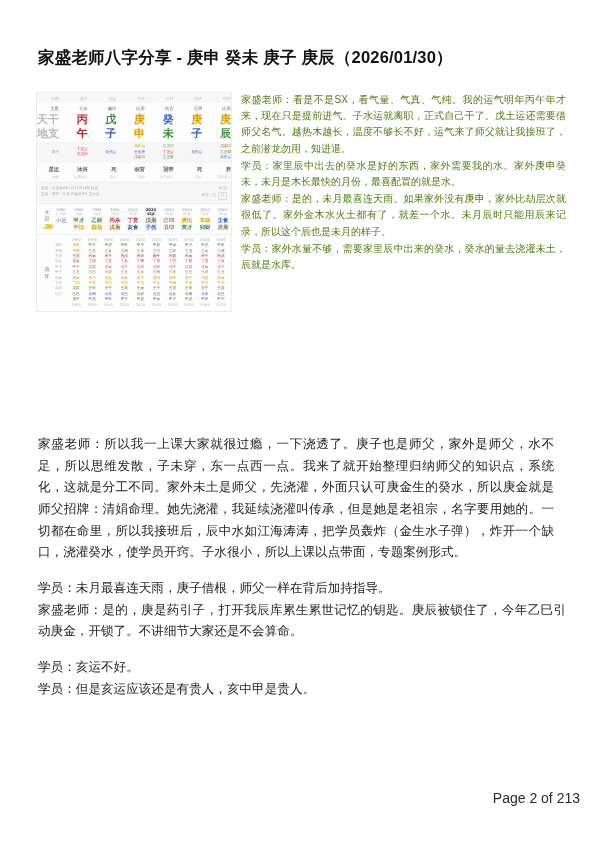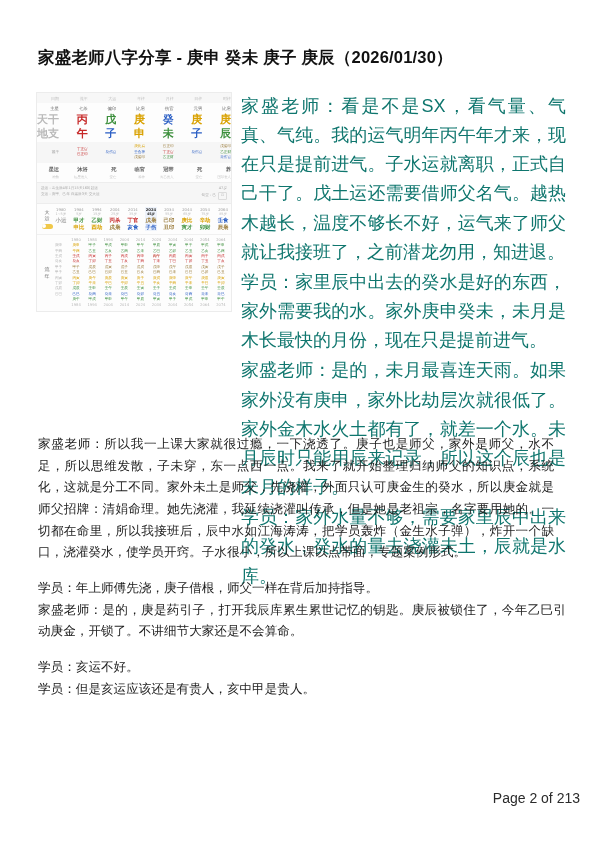--- a/index.html
+++ b/index.html
@@ -222,23 +222,23 @@
     text-align: center;
     white-space: nowrap;
   }
   .ln-head .cell { color: #b0b0b0; font-size: 3.7px; }
   .ln-foot .cell { color: #b8b8b8; font-size: 3.7px; }
   .ln-row .cell.hl { color: #c0392b; font-weight: bold; }
 
   
   .right-col {
     flex: 1;
-    font-size: 18px;
+    font-size: 10px;
     line-height: 1.62;
-    color: #0f766e;
+    color: #4d7c0f;
     text-align: justify;
   }
   .right-col p {
     margin: 0 0 1px 0;
   }
 
   
   .body-zone {
     position: absolute;
     left: 38px;
@@ -646,31 +646,31 @@
             <div class="cell">2064</div>
             <div class="cell">2074</div>
           </div>
         </div>
       </div>
 
     </div>
 
     <div class="right-col">
       <p>家盛老师：看是不是SX，看气量、气真、气纯。我的运气明年丙午年才来，现在只是提前进气。子水运就离职，正式自己干了。戊土运还需要借师父名气。越热木越长，温度不够长不好，运气来了师父就让我接班了，之前潜龙勿用，知进退。</p>
-      <p>学员：家里辰中出去的癸水是好的东西，家外需要我的水。家外庚申癸未，未月是木长最快的月份，现在只是提前进气。</p>
+      <p>学员：家里辰中出去的癸水是好的东西，家外需要我的水。家外庚申癸未，未月是木长最快的月份，最喜配置的就是水。</p>
       <p>家盛老师：是的，未月最喜连天雨。如果家外没有庚申，家外比劫层次就很低了。家外金木水火土都有了，就差一个水。未月辰时只能用辰来记录，所以这个辰也是未月的样子。</p>
       <p>学员：家外水量不够，需要家里辰中出来的癸水，癸水的量去浇灌未土，辰就是水库。</p>
     </div>
 
   </div>
 
   <div class="body-zone">
     <p>家盛老师：所以我一上课大家就很过瘾，一下浇透了。庚子也是师父，家外是师父，水不足，所以思维发散，子未穿，东一点西一点。我来了就开始整理归纳师父的知识点，系统化，这就是分工不同。家外未土是师父，先浇灌，外面只认可庚金生的癸水，所以庚金就是师父招牌：清娟命理。她先浇灌，我延续浇灌叫传承，但是她是老祖宗，名字要用她的。一切都在命里，所以我接班后，辰中水如江海涛涛，把学员轰炸（金生水子弹），炸开一个缺口，浇灌癸水，使学员开窍。子水很小，所以上课以点带面，专题案例形式。</p>
     <div class="group">
-      <p>学员：年上师傅先浇，庚子借根，师父一样在背后加持指导。</p>
+      <p>学员：未月最喜连天雨，庚子借根，师父一样在背后加持指导。</p>
       <p>家盛老师：是的，庚是药引子，打开我辰库累生累世记忆的钥匙。庚辰被锁住了，今年乙巳引动庚金，开锁了。不讲细节大家还是不会算命。</p>
     </div>
     <div class="group">
       <p>学员：亥运不好。</p>
       <p>学员：但是亥运应该还是有贵人，亥中甲是贵人。</p>
     </div>
   </div>
 
   <div class="page-number">Page 2 of 213</div>
 

